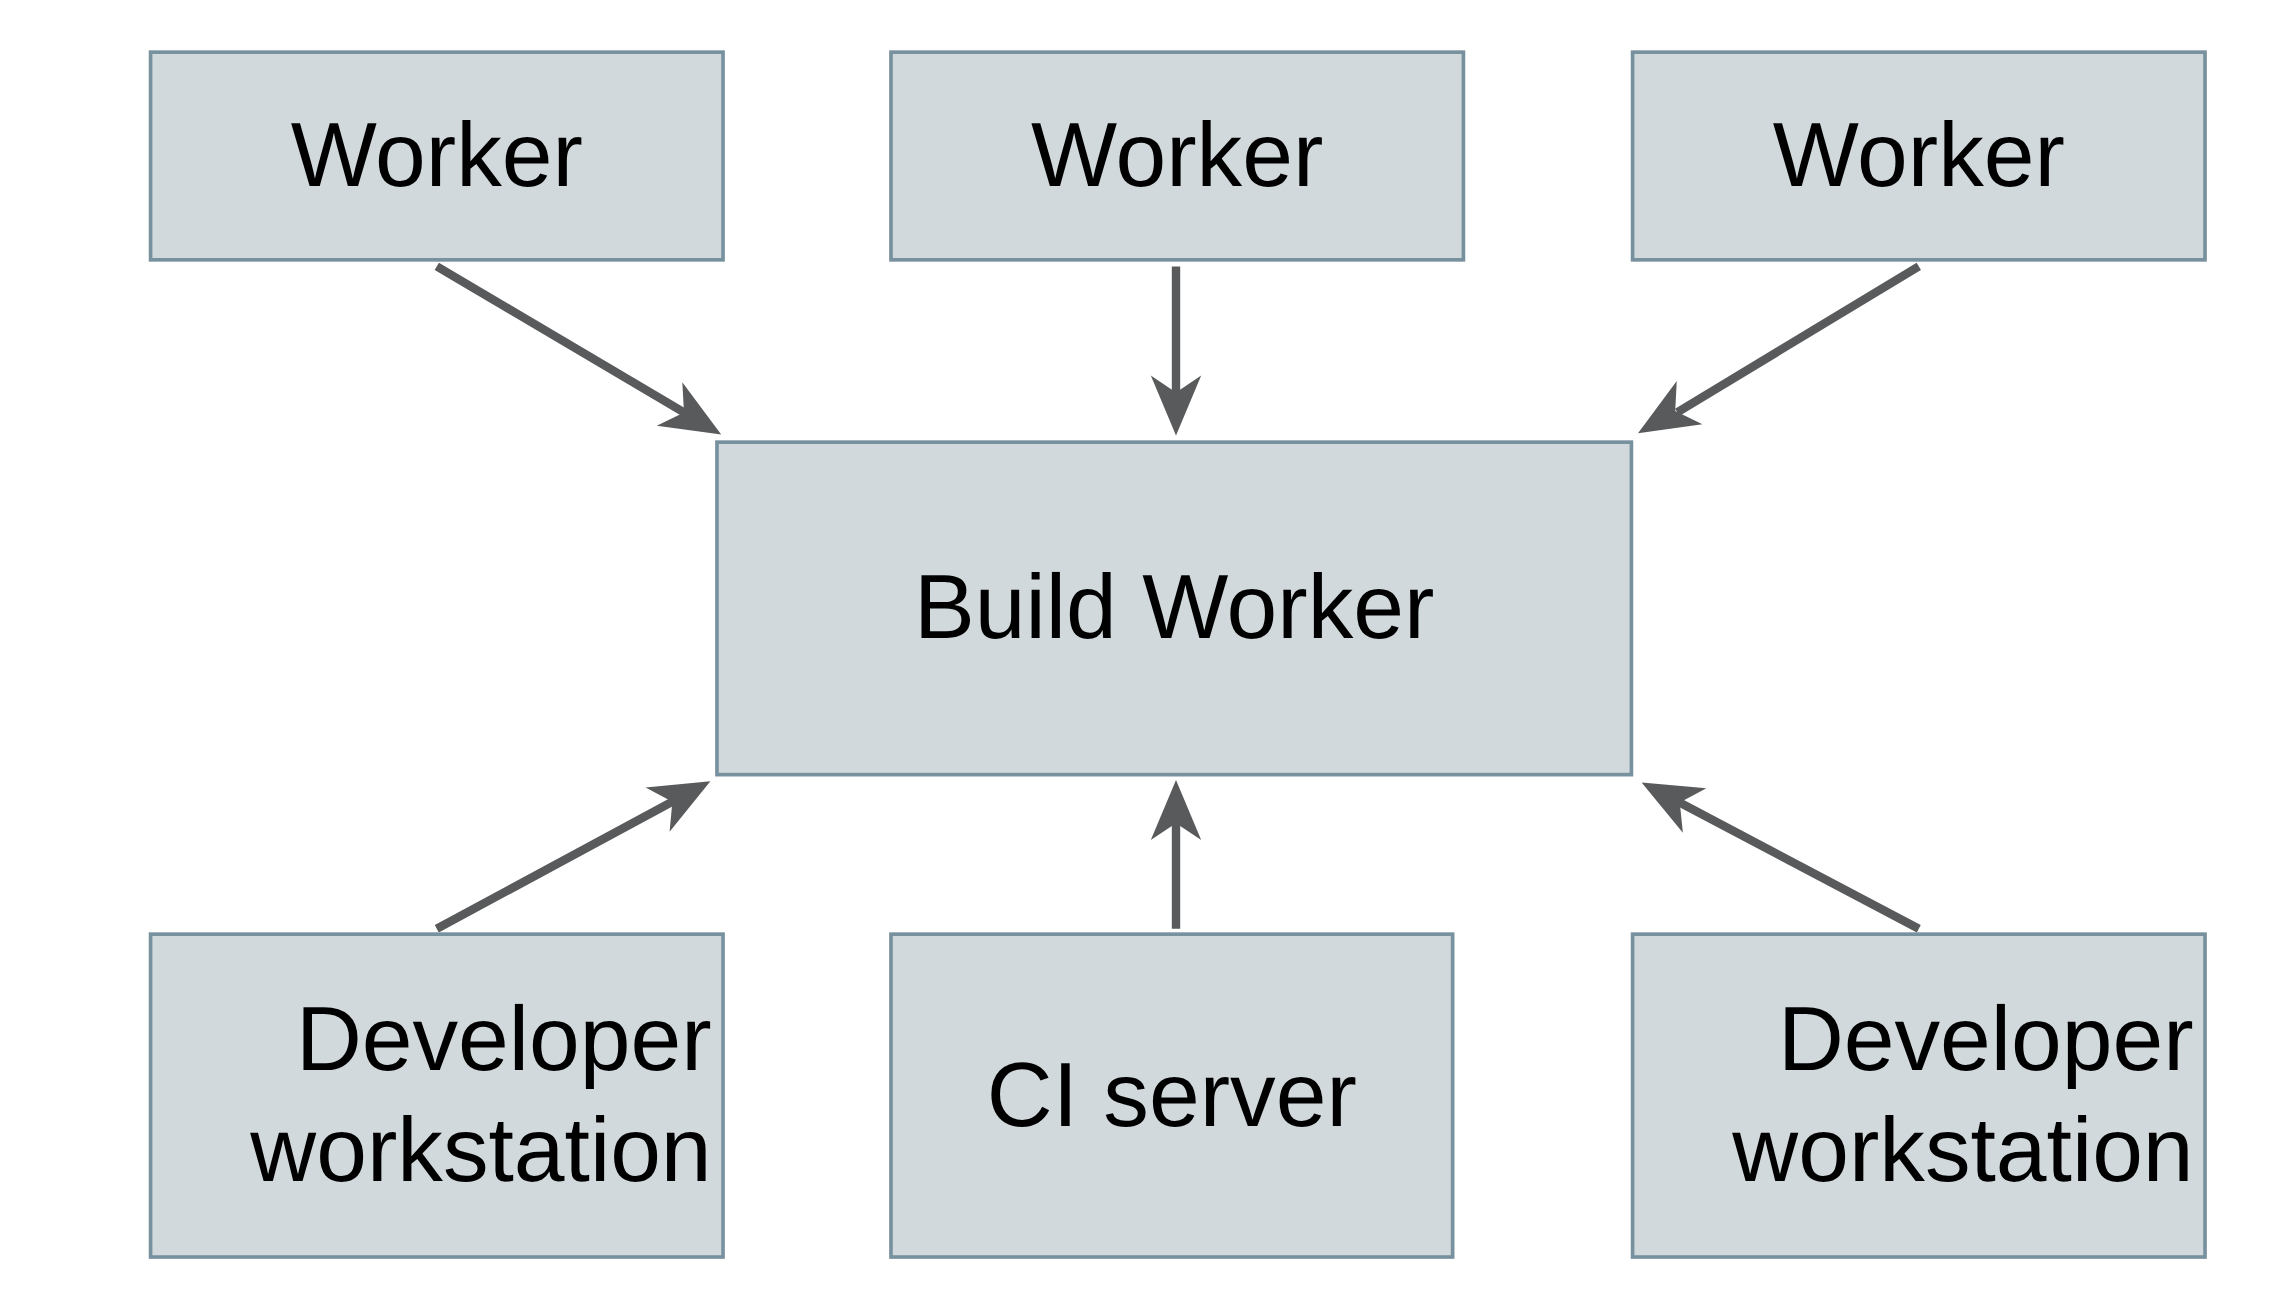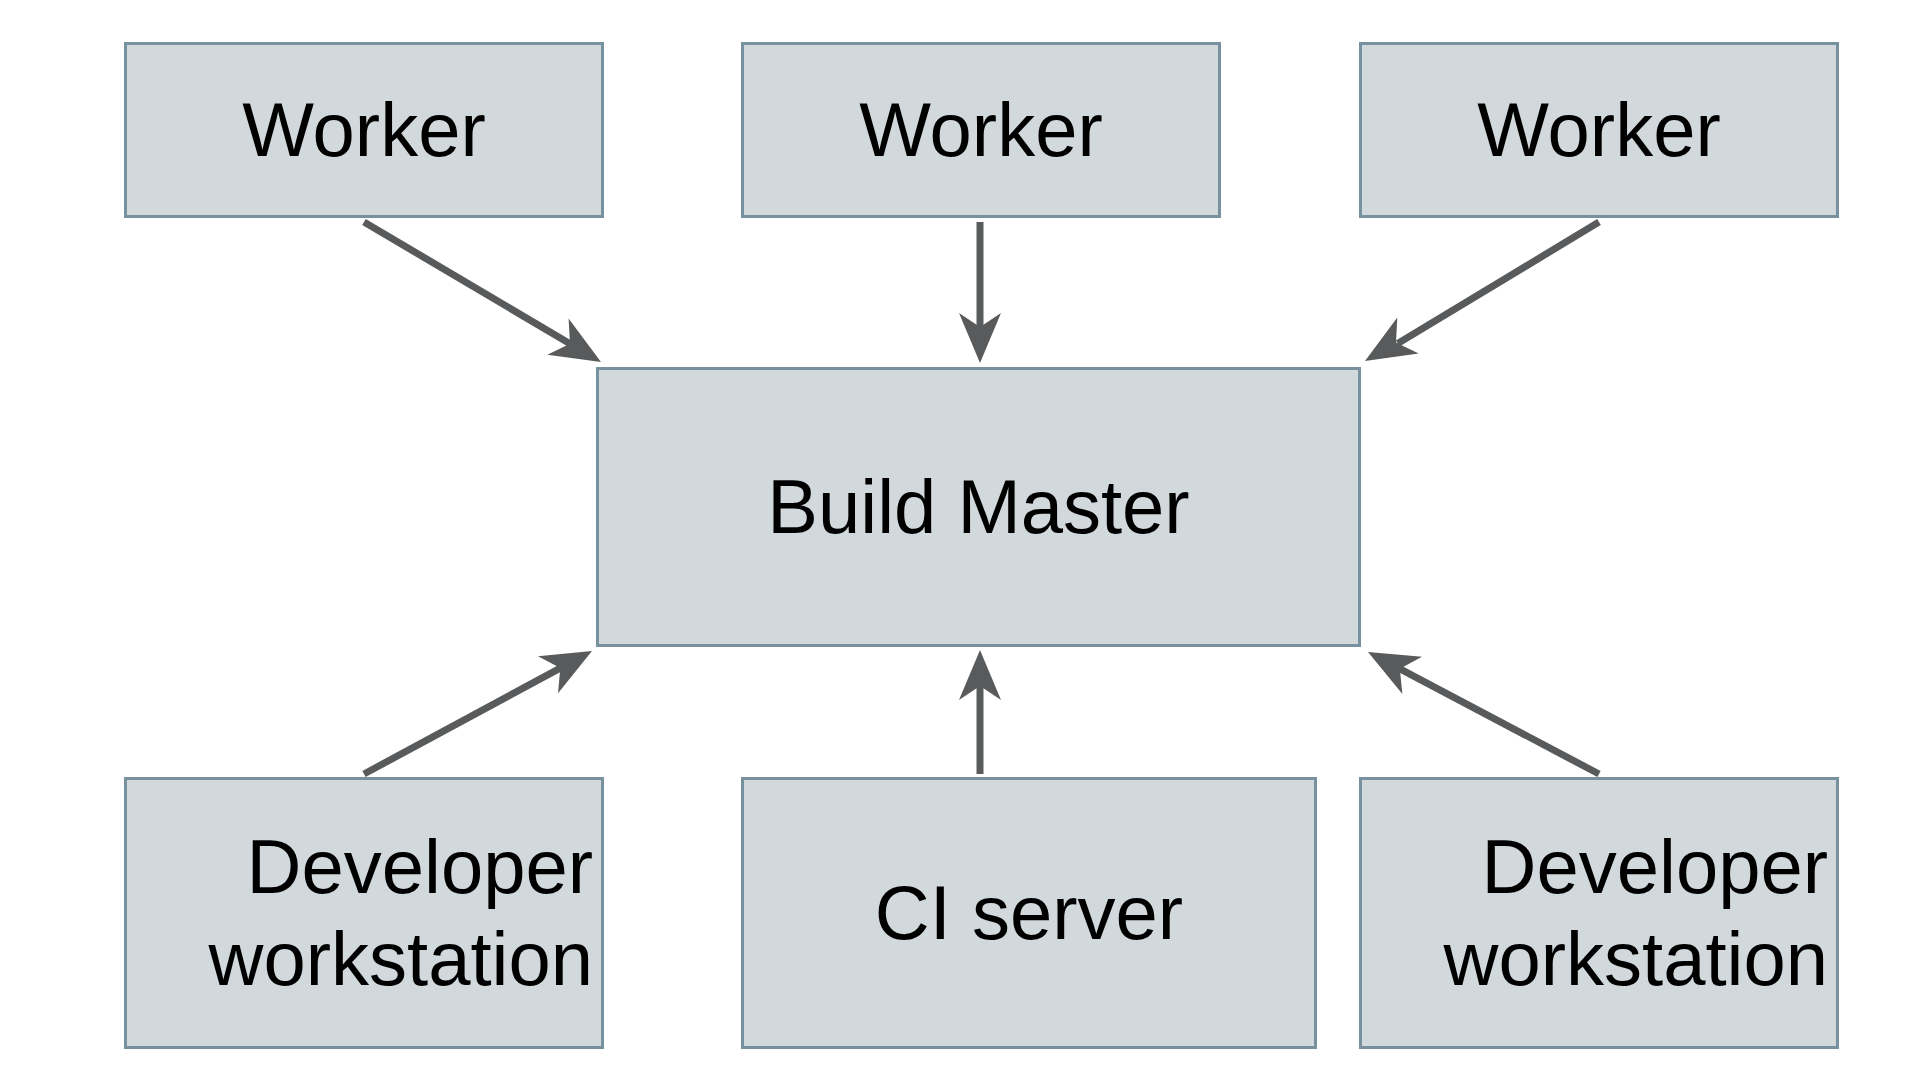--- a/index.html
+++ b/index.html
@@ -32,21 +32,21 @@
     padding:0 8px;
   }
   
   .worker-1{left:124px;top:42px;width:480px;height:176px;}
   .worker-2{left:741px;top:42px;width:480px;height:176px;}
   .worker-3{left:1359px;top:42px;width:480px;height:176px;}
   
   .build-master{left:596px;top:367px;width:765px;height:280px;}
   
   .dev-left{left:124px;top:777px;width:480px;height:272px;}
-  .ci-server{left:741px;top:777px;width:576px;height:272px;}
+  .ci-server{left:741px;top:777px;width:471px;height:272px;}
   .dev-right{left:1359px;top:777px;width:480px;height:272px;}
 
   svg.edges{
     position:absolute;left:0;top:0;width:1910px;height:1090px;
     pointer-events:none;
   }
   .edge-line{stroke:var(--arrow);stroke-width:7;fill:none;}
   .edge-head{fill:var(--arrow);stroke:none;}
 </style>
 </head>
@@ -87,21 +87,21 @@
 
   <div class="node worker-2">
     <span>Worker</span>
   </div>
 
   <div class="node worker-3">
     <span>Worker</span>
   </div>
 
   <div class="node build-master">
-    <span>Build Master</span>
+    <span>Build Worker</span>
   </div>
 
   <div class="node dev-left">
     <span>Developer workstation</span>
   </div>
 
   <div class="node ci-server">
     <span>CI server</span>
   </div>
 

